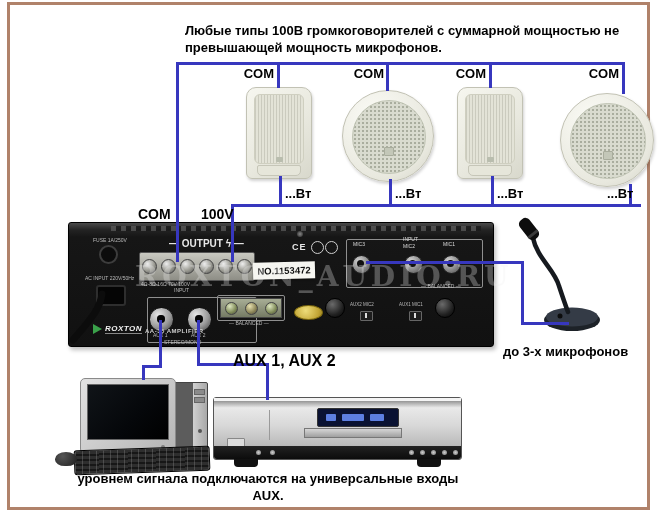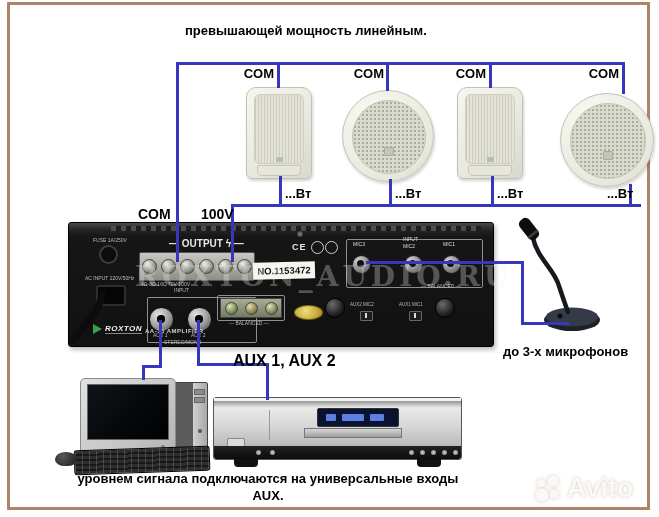--- a/index.html
+++ b/index.html
@@ -102,21 +102,22 @@
   .avito svg{filter:drop-shadow(0 0 2px rgba(168,136,114,.45));}
 </style>
 </head>
 <body>
 
 <div id="canvas">
 
   <div class="frame"></div>
 
   <div class="para" style="left:185px;top:23px;">
-    <span style="display:block">превышающей мощность линейным.</span>
+    <span style="display:block">Любые типы 100В громкоговорителей с суммарной мощностью не</span>
+    <span style="display:block">превышающей мощность микрофонов.</span>
   </div>
 
   <div class="wire" style="left:176px;top:62px;width:449px;height:3px;"></div>
   <div class="wire" style="left:277px;top:62px;width:3px;height:26px;"></div>
   <div class="wire" style="left:386px;top:62px;width:3px;height:29px;"></div>
   <div class="wire" style="left:489px;top:62px;width:3px;height:26px;"></div>
   <div class="wire" style="left:622px;top:62px;width:3px;height:32px;"></div>
 
   <div class="wire" style="left:176px;top:62px;width:3px;height:200px;"></div>
 
@@ -291,23 +292,14 @@
       <div class="dot" style="left:239px;"></div>
     </div>
     <div class="foot" style="left:20px;"></div>
     <div class="foot" style="left:203px;"></div>
   </div>
 
   <div class="para" style="left:62px;top:471px;width:412px;text-align:center;">
     <span style="display:block">уровнем сигнала подключаются на универсальные входы AUX.</span>
   </div>
 
-  <div class="avito">
-    <svg width="30" height="30" viewBox="0 0 30 30">
-      <circle cx="8" cy="9" r="4" fill="rgba(252,250,247,.97)"></circle>
-      <circle cx="20" cy="7" r="5.5" fill="rgba(252,250,247,.97)"></circle>
-      <circle cx="9" cy="21" r="6.5" fill="rgba(252,250,247,.97)"></circle>
-      <circle cx="21" cy="20" r="4.5" fill="rgba(252,250,247,.97)"></circle>
-    </svg>
-    <span class="word">Avito</span>
-  </div>
 
 </div>
 
 </body></html>

